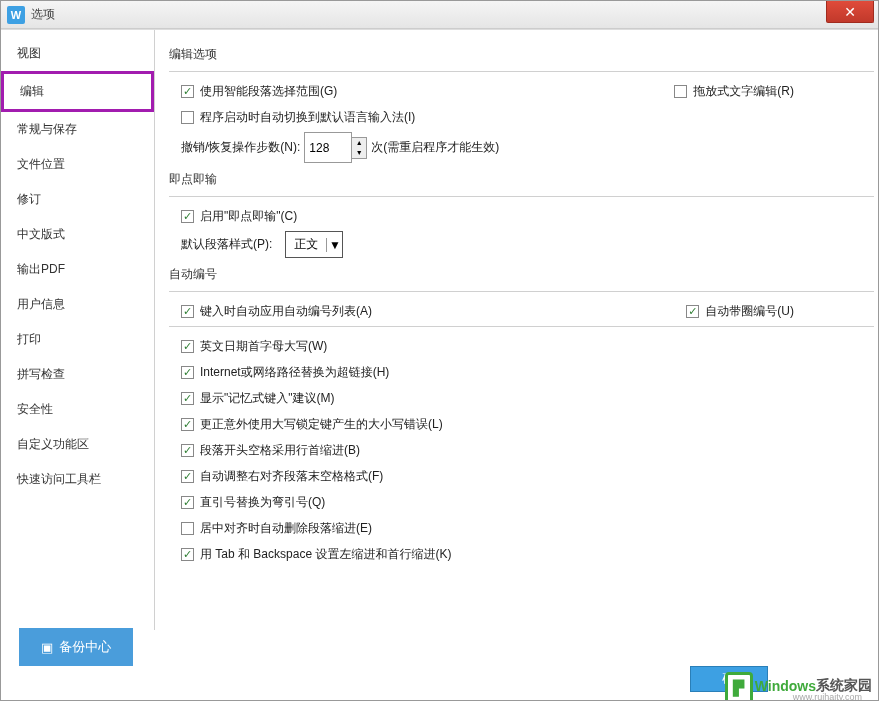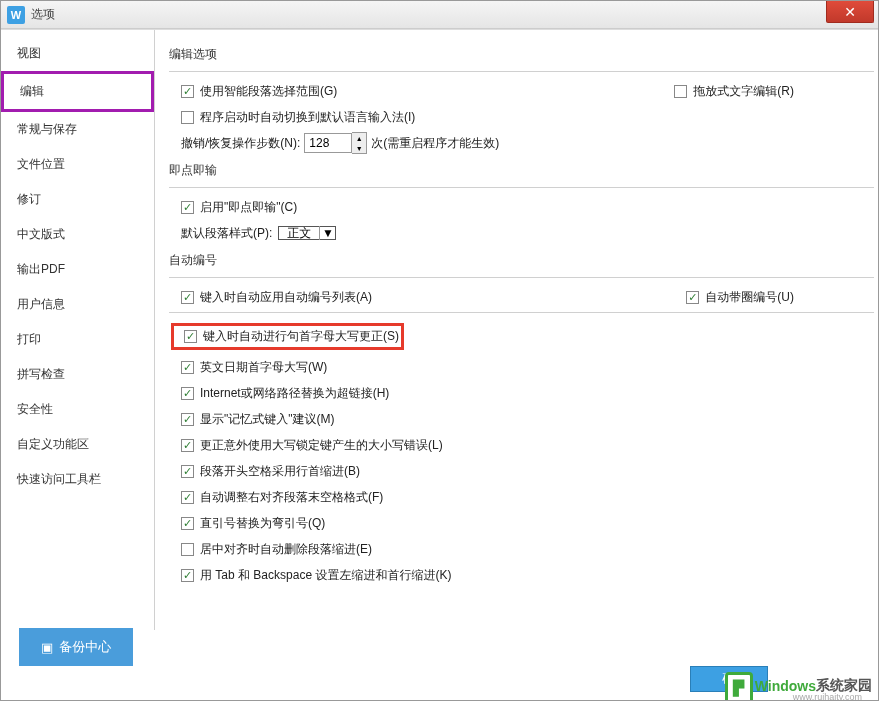--- a/index.html
+++ b/index.html
@@ -26,25 +26,25 @@
 hr.sep { border: none; border-top: 1px solid #d0d0d0; margin: 4px 0 8px 0; }
 
 .row { display: flex; align-items: center; margin: 4px 0 4px 12px; min-height: 22px; }
 .row.two-col { justify-content: flex-start; }
 .row .col2 { margin-left: auto; margin-right: 80px; }
 .chk { width: 13px; height: 13px; border: 1px solid #888; margin-right: 6px; display: inline-flex; align-items: center; justify-content: center; background: #fff; cursor: pointer; flex-shrink: 0; }
 .chk.checked::after { content: "✓"; color: #2e7d32; font-size: 11px; line-height: 1; }
 .lbl { color: #222; }
 
 .spin { display:inline-flex; align-items:center; margin: 0 4px; }
-.spin input { width: 48px; height: 20px; border: 1px solid #999; padding: 0 4px; font-size: 12px; }
+.spin input { width: 48px; height: 31px; border: 1px solid #999; padding: 0 4px; font-size: 12px; }
 .spin .btns { display:flex; flex-direction:column; border:1px solid #999; border-left:none; }
 .spin .btns span { width: 14px; height: 10px; font-size: 7px; display:flex; align-items:center; justify-content:center; background: #eee; cursor:pointer; }
 
-.select { display:inline-flex; align-items:center; border:1px solid #555; height:14px; margin-left:6px; background:#fff; cursor:pointer; }
+.select { display:inline-flex; align-items:center; border:1px solid #555; height:27px; margin-left:13px; background:#fff; cursor:pointer; }
 .select span.val { padding: 0 8px; }
 .select span.arr { width:16px; text-align:center; border-left:1px solid #999; }
 
 .red-box-2 { border: 3px solid #e63a2b; padding: 2px 2px 2px 10px; margin: 2px 0 2px 2px; display:inline-flex; align-items:center; }
 
 .bottom-bar { position: absolute; bottom: 34px; left: 18px; }
 .backup-btn { background: #4a9ddb; color: #fff; border: none; padding: 10px 22px; font-size: 13px; display: flex; align-items: center; cursor:pointer; }
 .backup-btn .icon { margin-right: 6px; }
 
 .footer-btns { position: absolute; bottom: 8px; right: 16px; display: flex; gap: 16px; }
@@ -130,26 +130,20 @@
       <span class="chk checked"></span>
       <span class="lbl">键入时自动应用自动编号列表(A)</span>
       <span class="col2" style="display:flex;align-items:center;">
         <span class="chk checked"></span>
         <span class="lbl">自动带圈编号(U)</span>
       </span>
     </div>
 
     <hr class="sep">
 
-    <div style="margin-bottom:2px;">
-      <span class="red-box-2">
-        <span class="chk checked"></span>
-        <span class="lbl">键入时自动进行句首字母大写更正(S)</span>
-      </span>
-    </div>
     <div class="row">
         <span class="chk checked"></span>
         <span class="lbl">英文日期首字母大写(W)</span>
       </div>
     <div class="row">
         <span class="chk checked"></span>
         <span class="lbl">Internet或网络路径替换为超链接(H)</span>
       </div>
     <div class="row">
         <span class="chk checked"></span>

